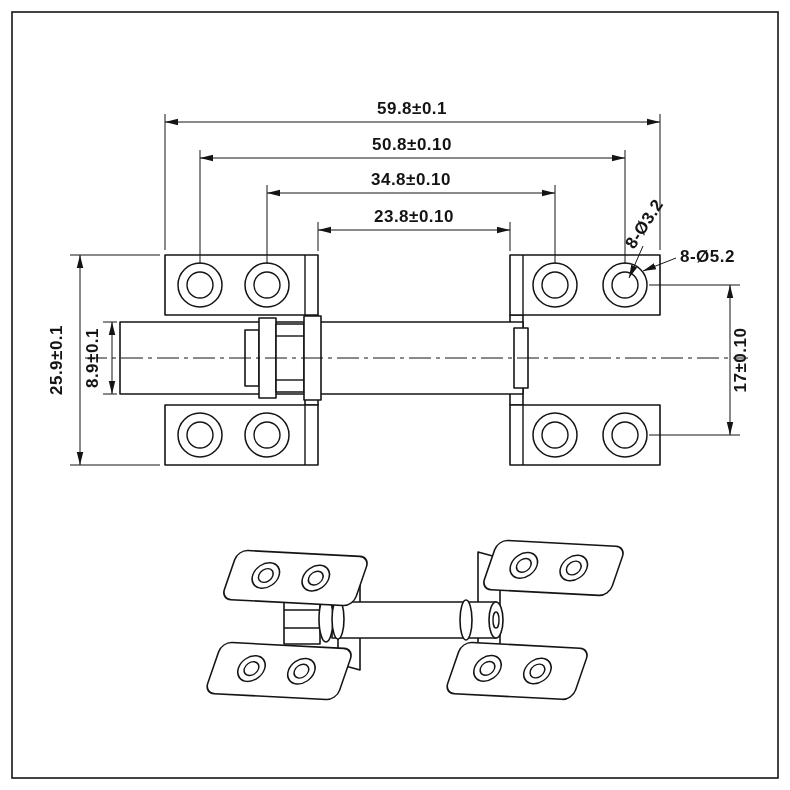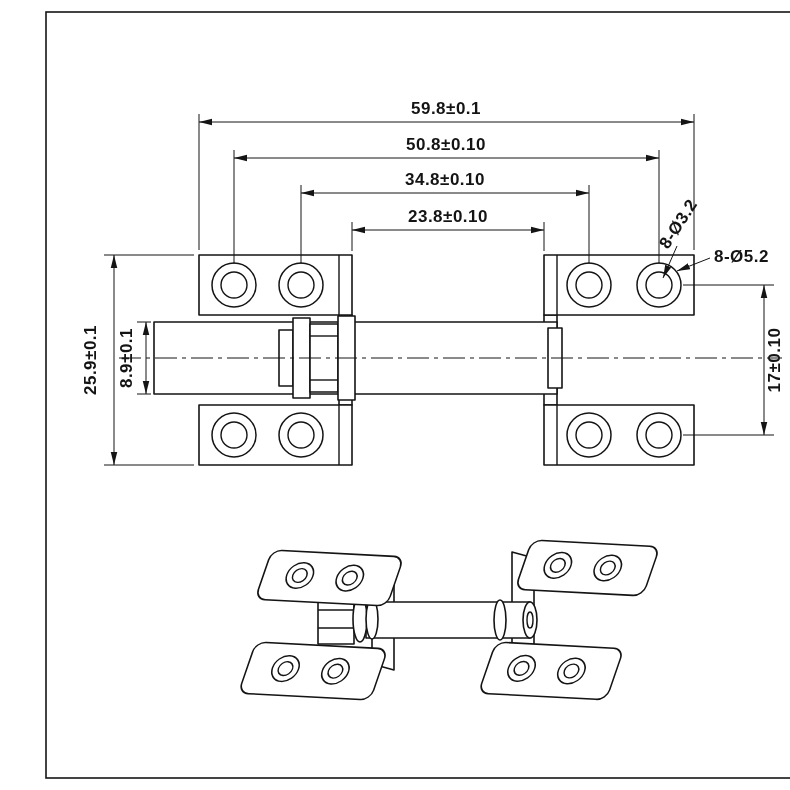--- a/index.html
+++ b/index.html
@@ -1,16 +1,16 @@
 <!DOCTYPE html>
 <html><head>
 <meta charset="utf-8">
 <style>
   html,body{margin:0;padding:0;background:#fff;}
-  .page{width:644px;height:790px;position:relative;background:#fff;font-family:"Liberation Sans",sans-serif;padding-left:34px;}
+  .page{width:644px;height:790px;position:relative;background:#fff;font-family:"Liberation Sans",sans-serif;}
   svg{display:block;}
   .obj{fill:#ffffff;stroke:#141414;stroke-width:1.6;stroke-linejoin:round;}
   .objline{fill:none;stroke:#141414;stroke-width:1.4;}
   .hole{fill:#ffffff;stroke:#141414;stroke-width:1.5;}
   .holeinner{fill:#ffffff;stroke:#141414;stroke-width:1.4;}
   .dim{stroke:#141414;stroke-width:1;fill:none;}
   .ext{stroke:#141414;stroke-width:1;fill:none;}
   .cl{stroke:#141414;stroke-width:1;stroke-dasharray:22 5 4 5;fill:none;}
   .dimtxt{font-family:"Liberation Sans",sans-serif;font-size:17px;font-weight:bold;fill:#141414;letter-spacing:.5px;}
 </style>

